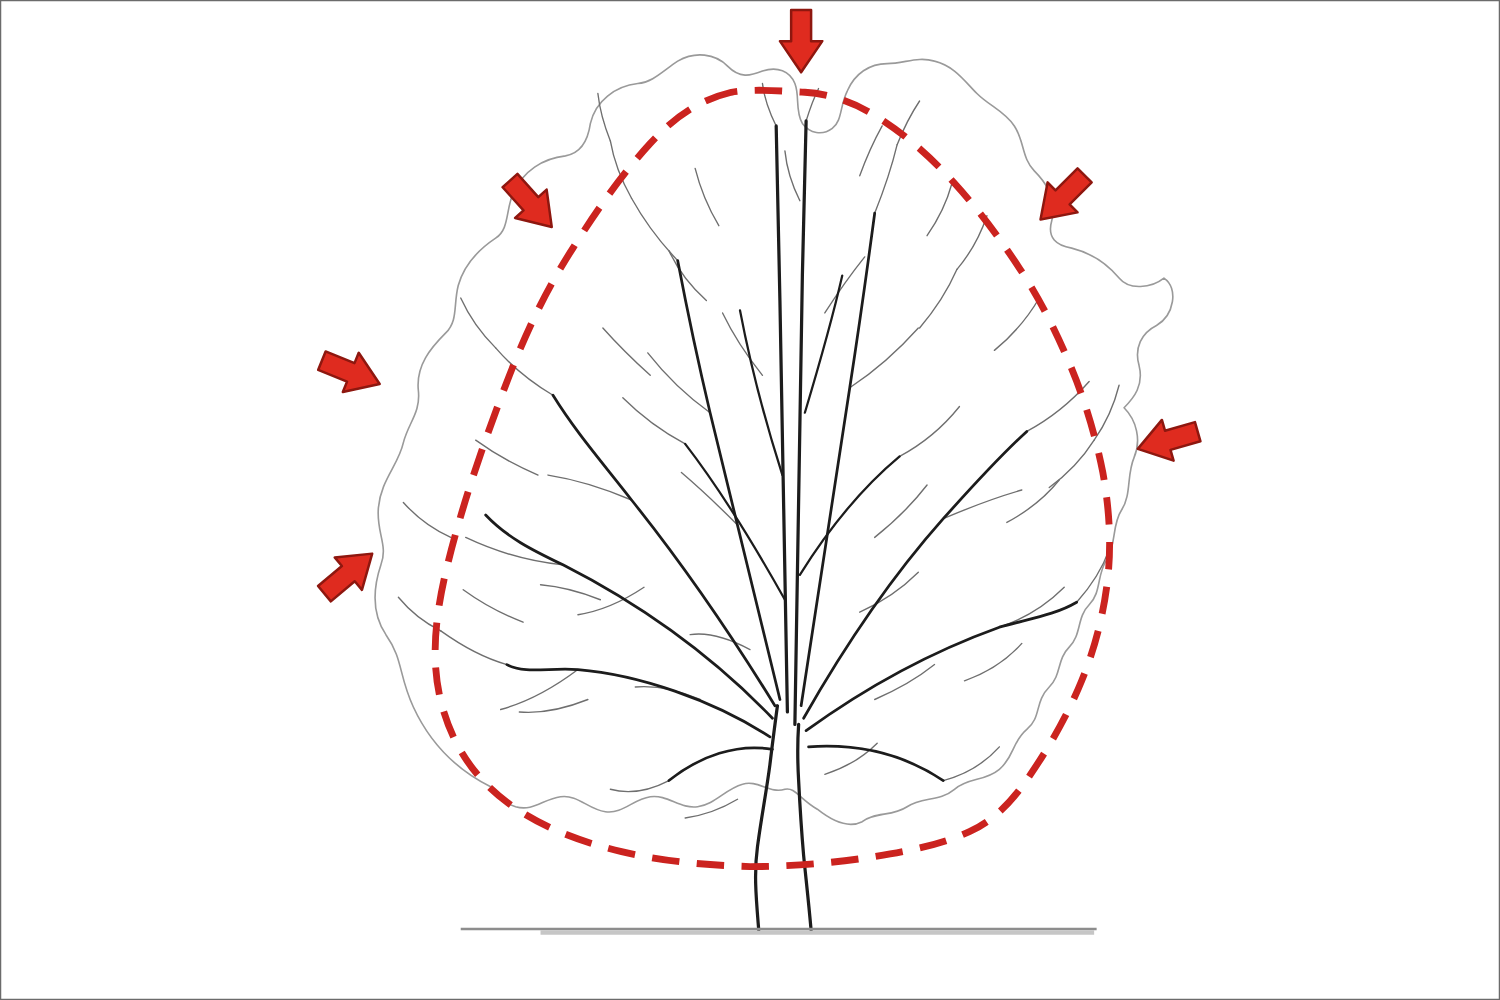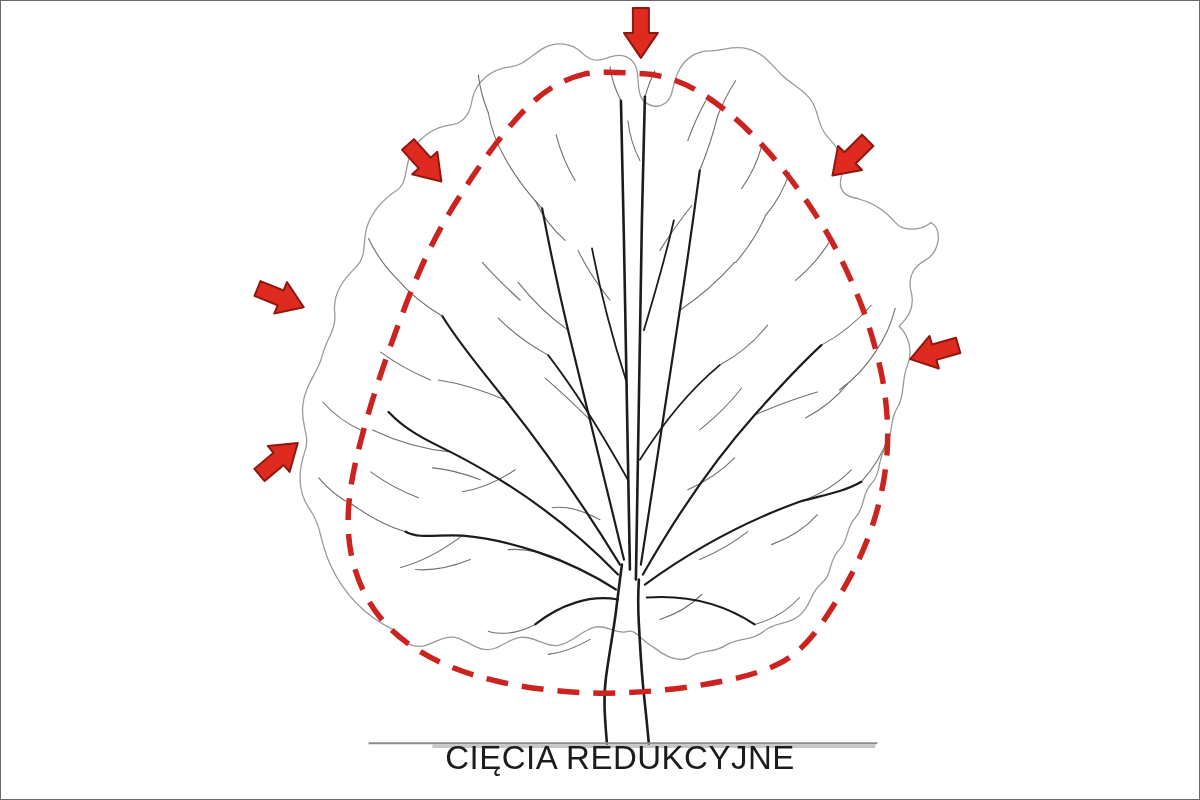--- a/index.html
+++ b/index.html
@@ -259,14 +259,13 @@
     <g>
         <path d="M 0 0 L -25 -17 L -25 -8 L -50 -8 L -50 8 L -25 8 L -25 17 Z" class="arrow" transform="translate(641 57) rotate(90)"></path>
         <path d="M 0 0 L -25 -17 L -25 -8 L -50 -8 L -50 8 L -25 8 L -25 17 Z" class="arrow" transform="translate(441 181) rotate(48)"></path>
         <path d="M 0 0 L -25 -17 L -25 -8 L -50 -8 L -50 8 L -25 8 L -25 17 Z" class="arrow" transform="translate(303 307) rotate(22)"></path>
         <path d="M 0 0 L -25 -17 L -25 -8 L -50 -8 L -50 8 L -25 8 L -25 17 Z" class="arrow" transform="translate(297 443) rotate(-40)"></path>
         <path d="M 0 0 L -25 -17 L -25 -8 L -50 -8 L -50 8 L -25 8 L -25 17 Z" class="arrow" transform="translate(833 175) rotate(135)"></path>
         <path d="M 0 0 L -25 -17 L -25 -8 L -50 -8 L -50 8 L -25 8 L -25 17 Z" class="arrow" transform="translate(911 359) rotate(164)"></path>
       </g>
   </svg>
 
-  <div id="caption">CIĘCIA REDUKCYJNE</div>
 </div>
 
 </body></html>

